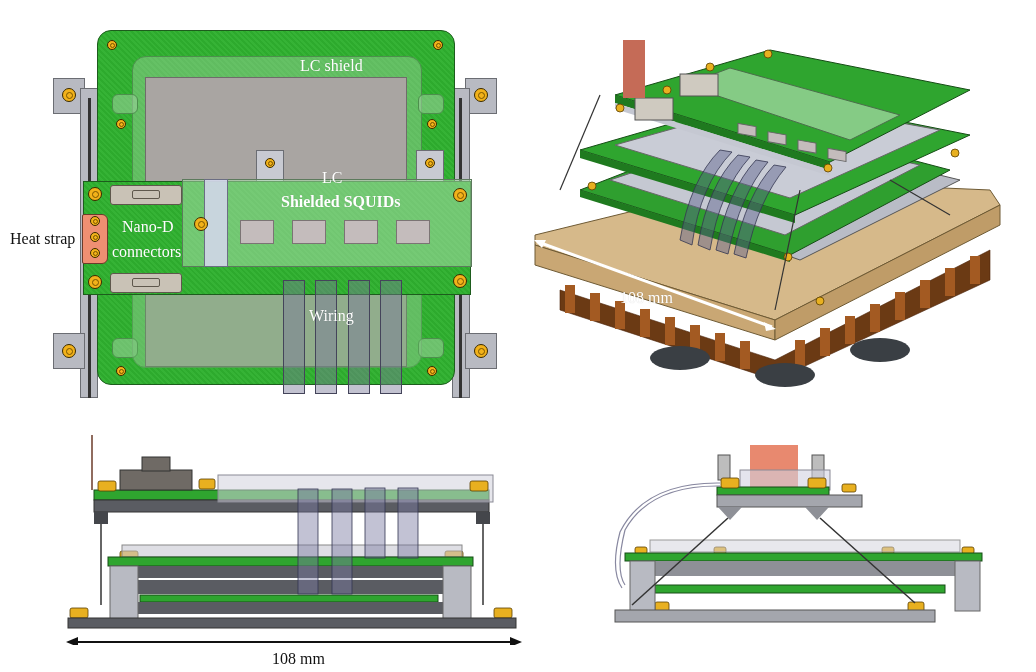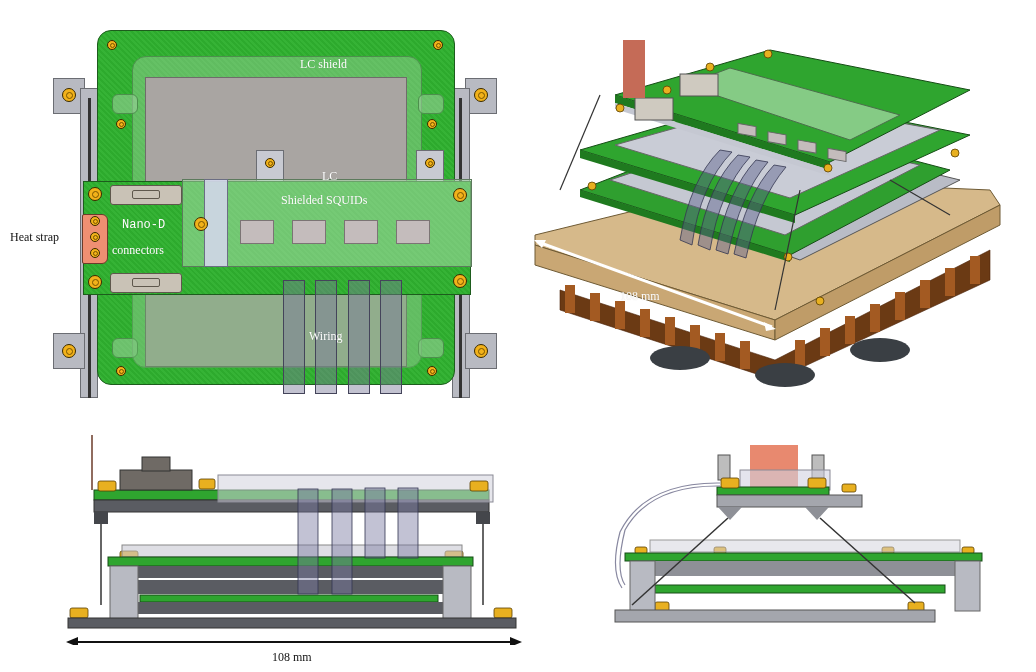--- a/index.html
+++ b/index.html
@@ -1,18 +1,18 @@
 <!DOCTYPE html>
 <html><head>
 <meta charset="utf-8">
 <style>
   html, body { margin:0; padding:0; background:#ffffff; }
   body { width:1036px; height:672px; position:relative; overflow:hidden; font-family:"Liberation Serif", serif; }
   .abs { position:absolute; }
-  .lbl { position:absolute; font-family:"Liberation Serif", serif; font-size:12px; white-space:nowrap; }
+  .lbl { position:absolute; font-family:"Liberation Serif", serif; font-size:16px; white-space:nowrap; }
   .white { color:#ffffff; text-shadow:0 0 1px rgba(0,0,0,0.2); }
   .black { color:#111111; }
   .screw { position:absolute; width:14px; height:14px; border-radius:50%; background:#f2b21a; border:1.5px solid #3a2a00; box-sizing:border-box; }
   .screw::after { content:""; position:absolute; left:3px; top:3px; width:5px; height:5px; border-radius:50%; border:1px solid #7a5500; }
   .screw.sm { width:10px; height:10px; }
   .screw.sm::after { left:2px; top:2px; width:3px; height:3px; }
   .pcb { background:#2fb12f; background-image:repeating-linear-gradient(45deg, rgba(0,0,0,0.04) 0 2px, rgba(255,255,255,0.03) 2px 4px); border:1.5px solid #1d5c1d; box-sizing:border-box; }
   .bracket { background:#b8bac2; border:1px solid #6b6d73; box-sizing:border-box; }
 </style>
 </head>
@@ -82,24 +82,24 @@
   <div class="abs" style="left:346px;top:192px;width:32px;height:22px;background:#c4bcbc;border:1px solid #7b7474;"></div>
 
   <div class="abs" style="left:233px;top:252px;width:20px;height:112px;background:rgba(120,120,150,0.45);border:1px solid #44445a;"></div>
   <div class="abs" style="left:265px;top:252px;width:20px;height:112px;background:rgba(120,120,150,0.45);border:1px solid #44445a;"></div>
   <div class="abs" style="left:298px;top:252px;width:20px;height:112px;background:rgba(120,120,150,0.45);border:1px solid #44445a;"></div>
   <div class="abs" style="left:330px;top:252px;width:20px;height:112px;background:rgba(120,120,150,0.45);border:1px solid #44445a;"></div>
 </div>
 
 <span class="lbl white" style="left:300px;top:57px;">LC shield</span>
 <span class="lbl white" style="left:322px;top:137px;margin-top:32px;">LC</span>
-<span class="lbl white" style="left:281px;top:193px;">Shielded SQUIDs</span>
-<span class="lbl white" style="left:122px;top:218px;font-family:Liberation Mono, monospace;">Nano-D</span>
+<span class="lbl white" style="left:281px;top:193px;font-weight:bold;">Shielded SQUIDs</span>
+<span class="lbl white" style="left:122px;top:218px;">Nano-D</span>
 <span class="lbl white" style="left:112px;top:243px;">connectors</span>
-<span class="lbl white" style="left:309px;top:307px;margin-top:22px;">Wiring</span>
+<span class="lbl white" style="left:309px;top:307px;">Wiring</span>
 <span class="lbl black" style="left:10px;top:230px;">Heat strap</span>
 
 <svg class="abs" style="left:520px;top:40px;" width="500" height="350" viewBox="0 0 500 350">
 
   <g fill="#8a4a1c" stroke="#4a2208" stroke-width="0.6">
     <path d="M40 250 L255 320 L470 210 L470 240 L255 340 L40 270 Z" fill="#6b3a14"></path>
   </g>
   <g fill="#a35a22">
     <rect x="45" y="245" width="10" height="28"></rect>
       <rect x="70" y="253" width="10" height="28"></rect>

